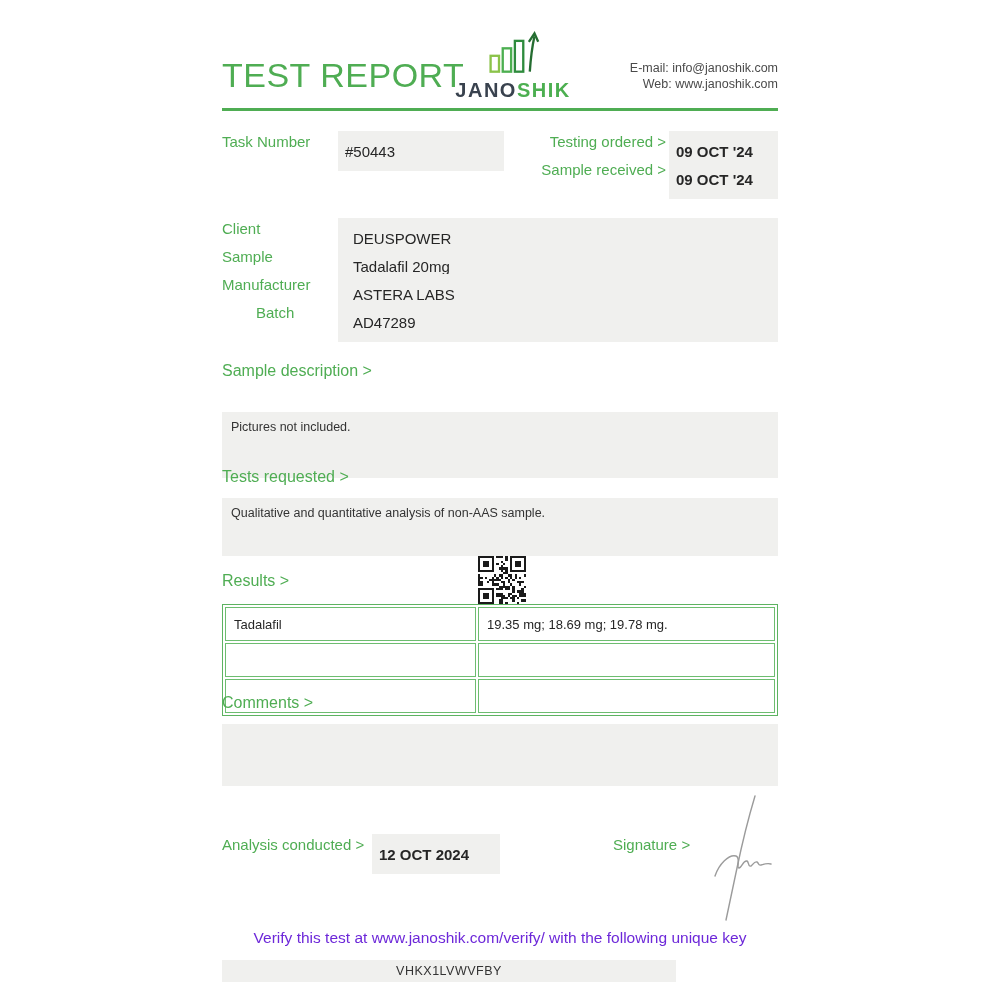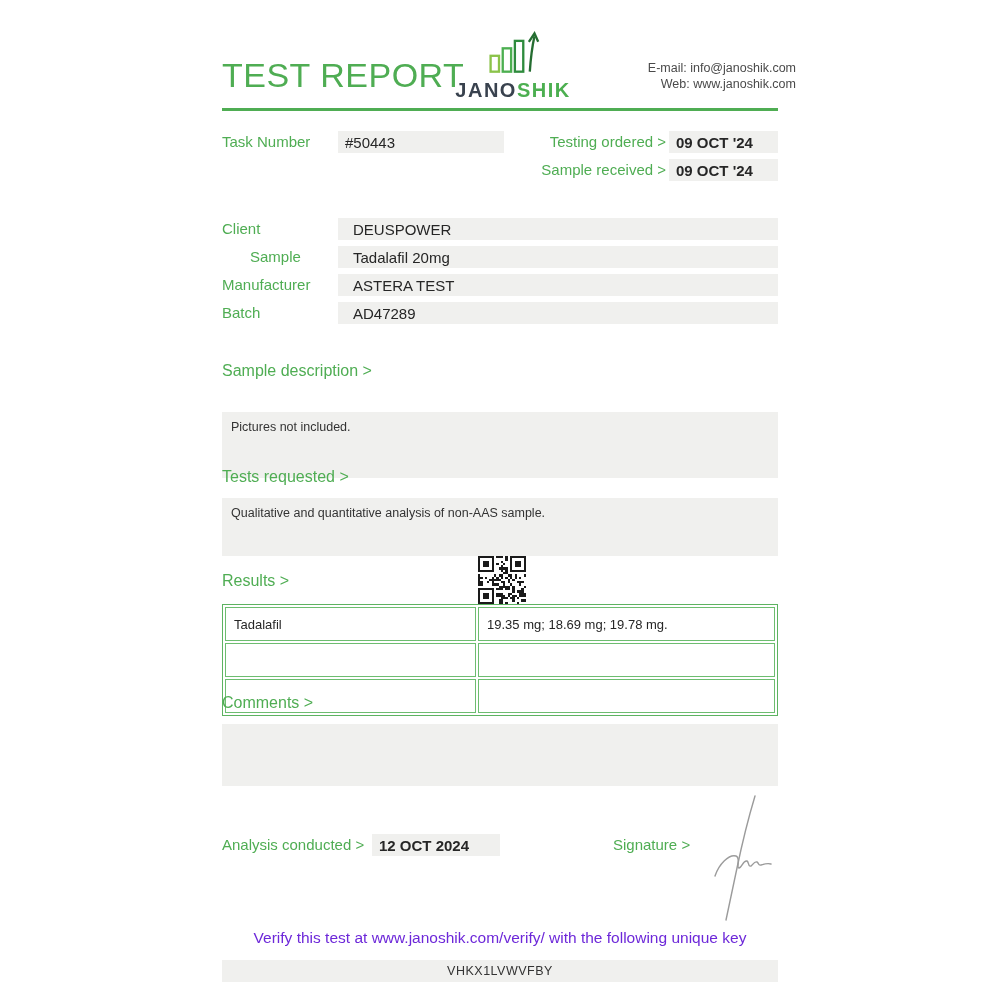--- a/index.html
+++ b/index.html
@@ -7,26 +7,26 @@
         font-family:"Liberation Sans",sans-serif;overflow:hidden;}
   .abs{position:absolute;}
 
   
   .title{left:222px;top:56px;font-size:34px;color:#4fad53;letter-spacing:.5px;}
   .logo{left:448px;top:31px;width:130px;text-align:center;}
   .logo-icon{width:56px;height:44px;display:inline-block;}
   .wordmark{font-size:20px;font-weight:bold;letter-spacing:1.5px;margin-top:0;}
   .wm-dark{color:#39424e;}
   .wm-green{color:#4caf50;}
-  .contact{right:204px;top:60px;text-align:right;font-size:12.5px;color:#4a4a4a;line-height:16px;}
+  .contact{right:222px;top:60px;text-align:right;font-size:12.5px;color:#4a4a4a;line-height:16px;}
   .divider{left:222px;top:108px;width:556px;height:3px;background:#4fad53;}
 
   
   .label{font-size:15px;color:#4fad53;line-height:22px;}
-  .vbox{position:absolute;background:#f0f0ee;height:22px;display:flex;align-items:center;
+  .vbox{position:absolute;background:#f0f0ee;height:40px;display:flex;align-items:center;
         padding-left:7px;font-size:15px;color:#262626;box-sizing:border-box;text-align:right;}
   .task-label{left:222px;top:131px;}
   .task-box{left:338px;top:131px;width:166px;}
   .date-label{right:334px;top:131px;text-align:center;}
   .date-label2{right:334px;top:159px;text-align:right;}
   .date-box{left:669px;width:109px;font-weight:bold;}
 
   .detail-label{left:222px;}
   .detail-box{left:338px;width:440px;padding-left:15px;}
 
@@ -44,21 +44,21 @@
   .c1{width:251px;flex:none;}
   .c2{flex:1;}
 
   .analysis-label{left:222px;top:834px;}
   .analysis-box{left:372px;top:834px;width:128px;font-weight:bold;}
   .signature-label{left:613px;top:834px;}
   .signature-svg{left:695px;top:792px;width:80px;height:132px;}
 
   .verify{left:222px;top:929px;width:556px;font-size:15.5px;color:#6d28d9;
           text-align:center;white-space:nowrap;}
-  .key-box{left:222px;top:960px;width:556px;height:22px;background:#f0f0ee;display:flex;
+  .key-box{left:222px;top:960px;width:454px;height:22px;background:#f0f0ee;display:flex;
            align-items:center;justify-content:center;font-size:12.5px;color:#333;letter-spacing:.5px;}
 </style>
 </head>
 <body>
 
 <div class="page">
 
   <div class="abs title">TEST REPORT</div>
 
   <div class="abs logo">
@@ -94,27 +94,27 @@
 
   <div class="abs label date-label">Testing ordered &gt;</div>
   <div class="vbox date-box" style="top:131px;">09 OCT '24</div>
 
   <div class="abs label date-label2">Sample received &gt;</div>
   <div class="vbox date-box" style="top:159px;">09 OCT '24</div>
 
   <div class="abs label detail-label" style="top:218px;">Client</div>
   <div class="vbox detail-box" style="top:218px;">DEUSPOWER</div>
 
-  <div class="abs label detail-label" style="top:246px;margin-left:28px;">Sample</div>
+  <div class="abs label detail-label" style="top:246px;">Sample</div>
   <div class="vbox detail-box" style="top:246px;">Tadalafil 20mg</div>
 
   <div class="abs label detail-label" style="top:274px;">Manufacturer</div>
-  <div class="vbox detail-box" style="top:274px;">ASTERA TEST</div>
+  <div class="vbox detail-box" style="top:274px;">ASTERA LABS</div>
 
-  <div class="abs label detail-label" style="top:302px;">Batch</div>
+  <div class="abs label detail-label" style="top:302px;margin-left:34px;">Batch</div>
   <div class="vbox detail-box" style="top:302px;">AD47289</div>
 
   <div class="abs sec-heading" style="top:362px;">Sample description &gt;</div>
   <div class="abs body-box" style="top:412px;height:66px;">Pictures not included.</div>
 
   <div class="abs sec-heading" style="top:468px;">Tests requested &gt;</div>
   <div class="abs body-box" style="top:498px;height:58px;">Qualitative and quantitative analysis of non-AAS sample.</div>
 
   <span class="abs qr">
     <svg viewBox="0 0 21 21" width="48" height="48" shape-rendering="crispEdges" fill="#1a1a1a">

